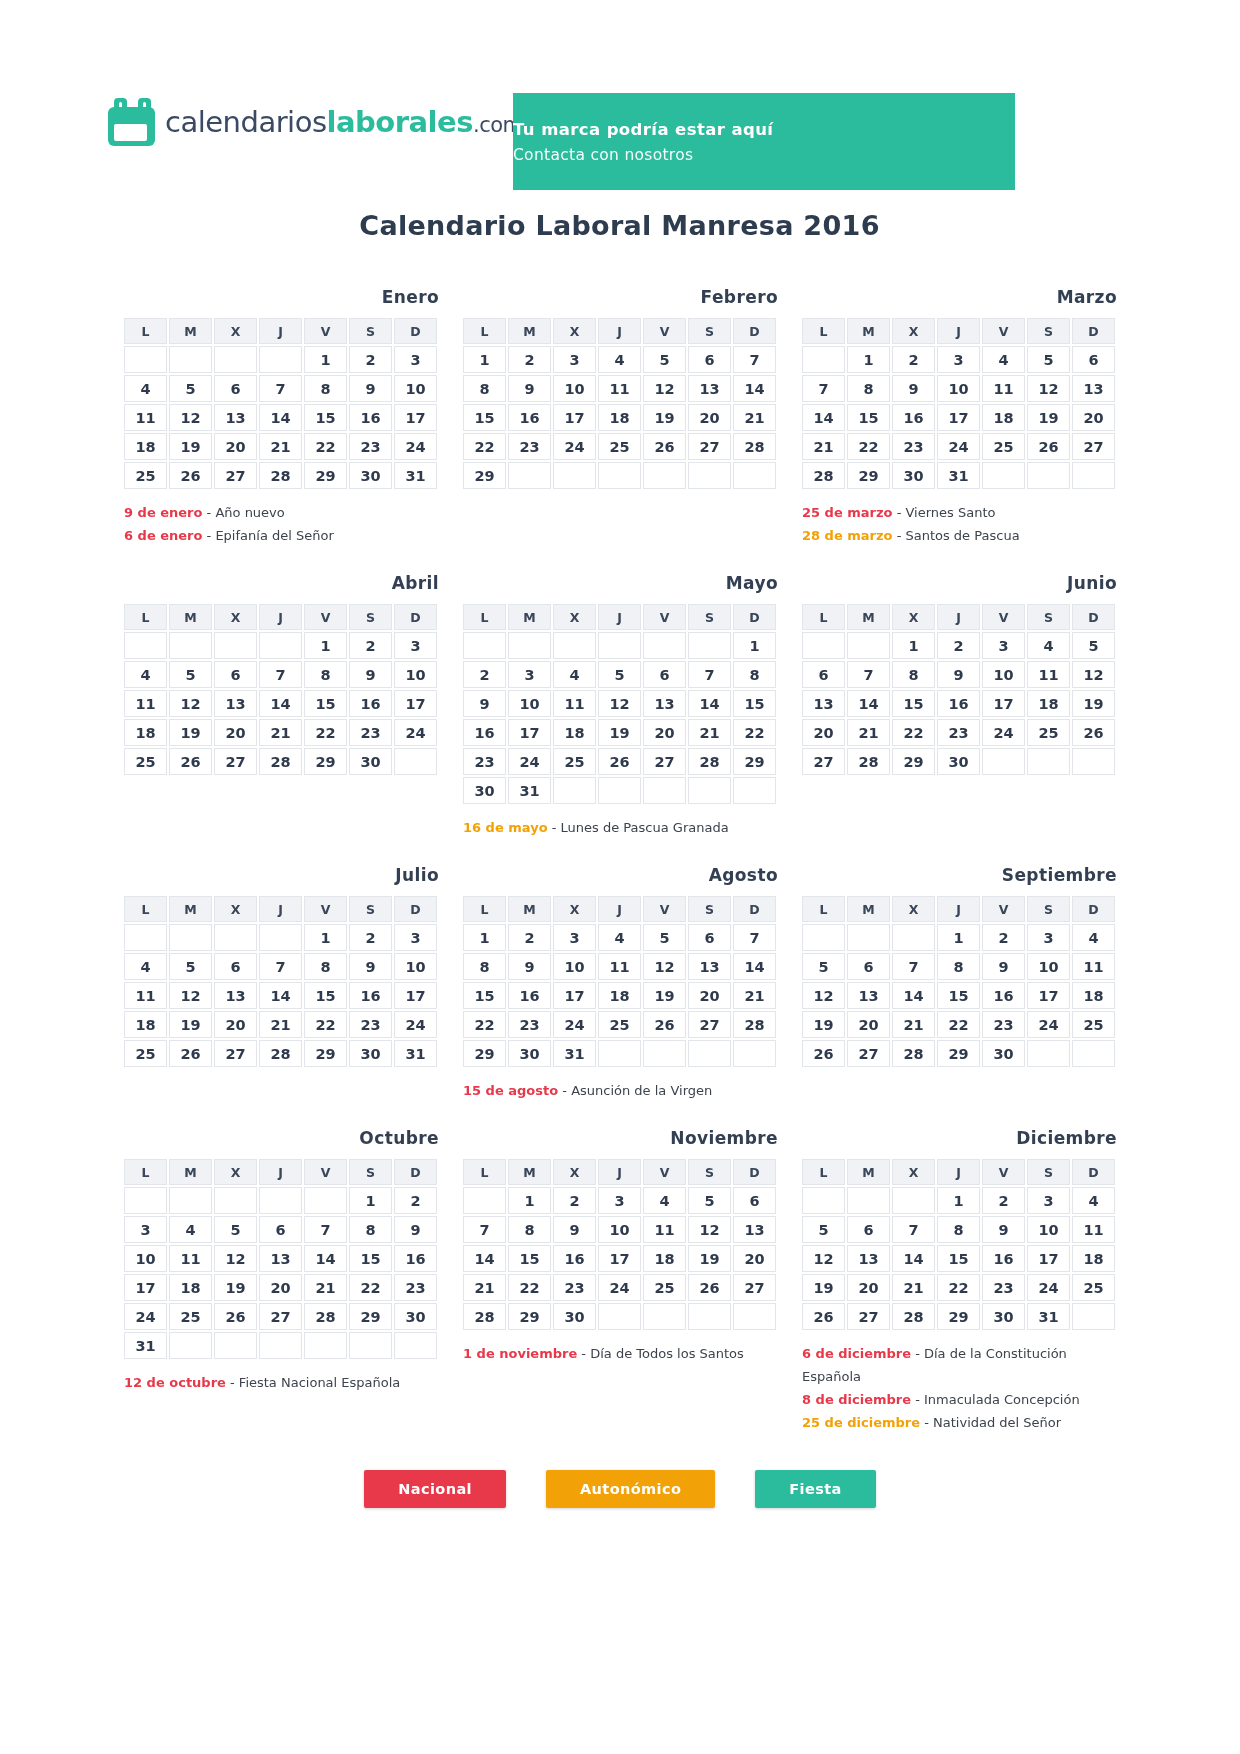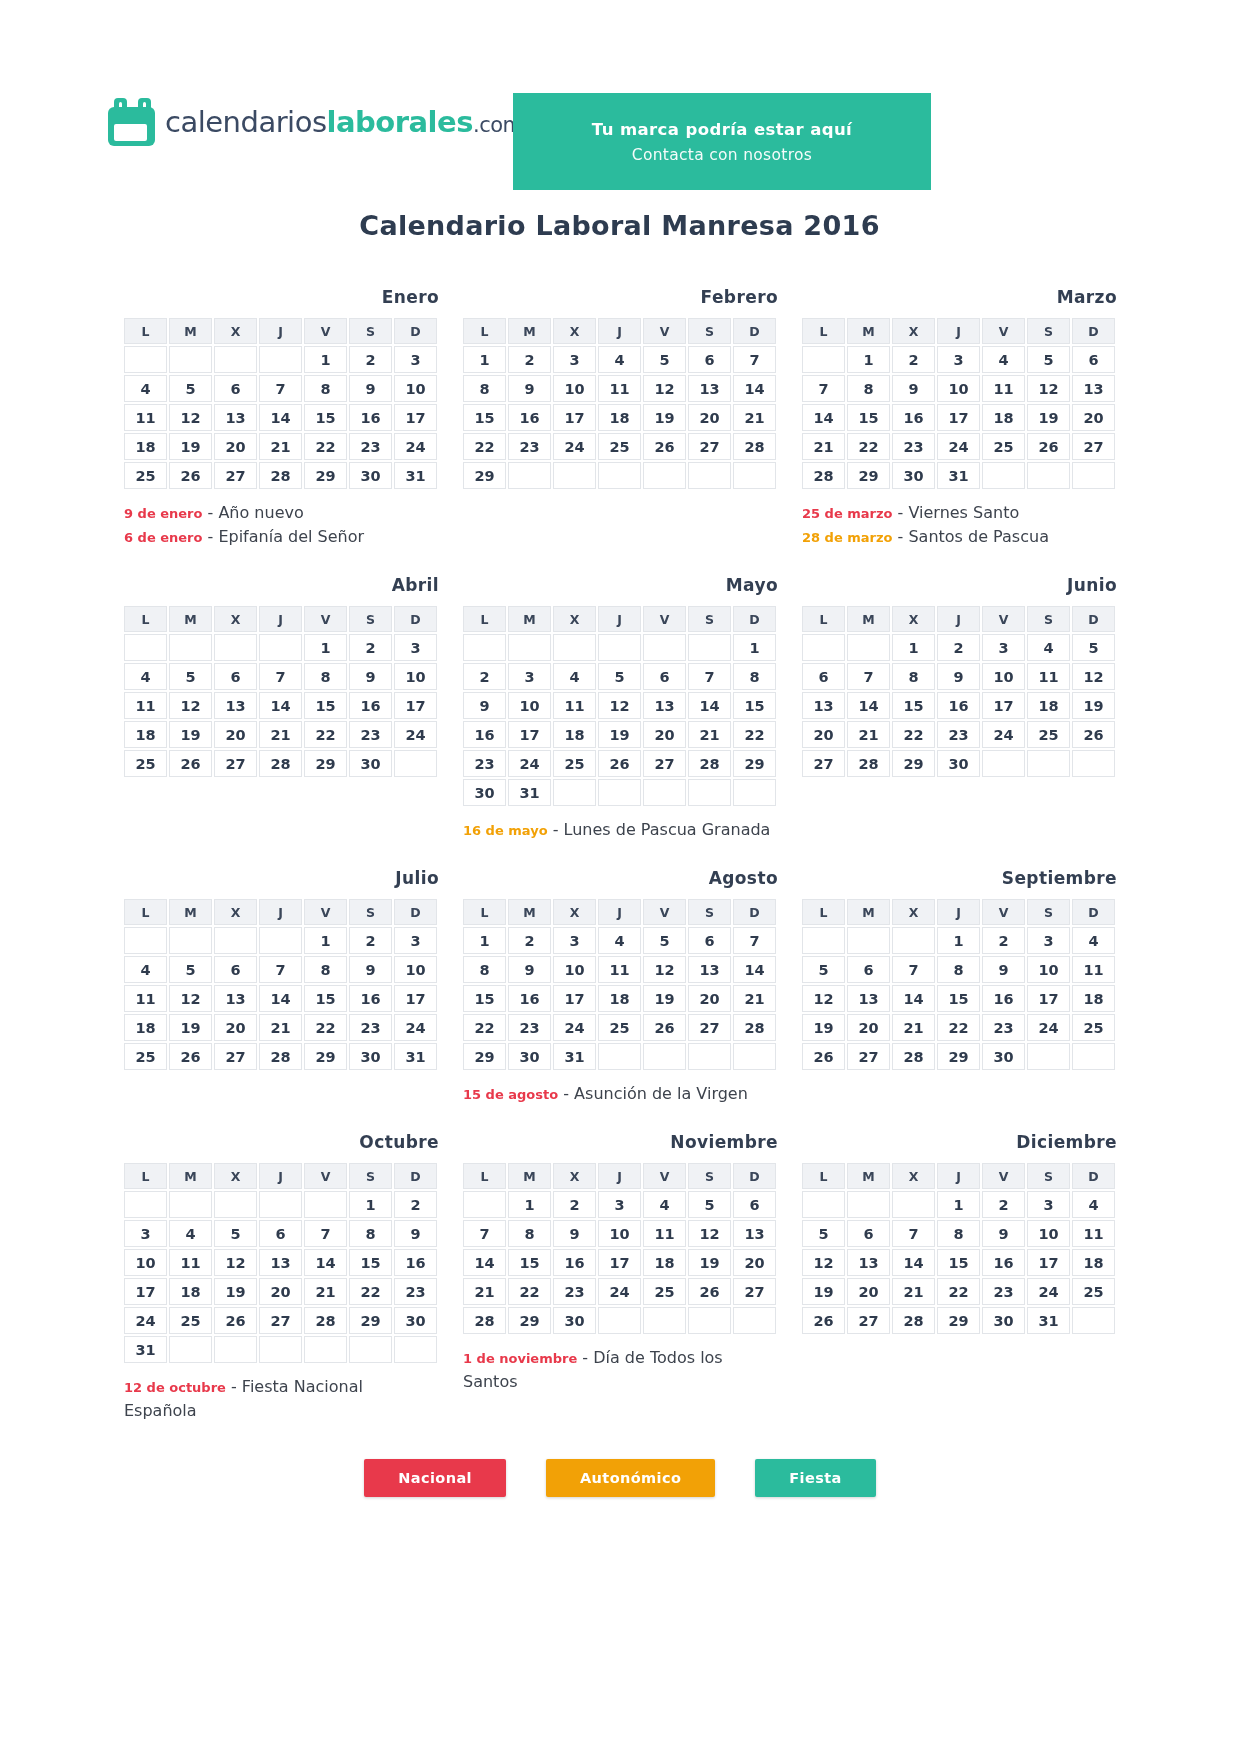--- a/index.html
+++ b/index.html
@@ -15,22 +15,22 @@
   .logo-icon { position:relative; width:48px; height:48px; }
   .logo-icon .cal-body { position:absolute; left:0; top:9px; width:47px; height:39px; background:var(--teal); border-radius:6px; }
   .logo-icon .tab { position:absolute; top:0; width:13px; height:19px; background:var(--teal); border-radius:4px 4px 0 0; }
   .logo-icon .tab.t1 { left:6px; } .logo-icon .tab.t2 { left:30px; }
   .logo-icon .tab::after { content:""; position:absolute; left:5px; top:4px; width:3px; height:9px; background:#fff; border-radius:2px; }
   .logo-icon .page-rect { position:absolute; left:6px; top:26px; width:33px; height:17px; background:#fff; border-radius:2px; }
   .logo-text { font-size:29px; color:#3b4a63; letter-spacing:-0.5px; }
   .logo-text .bold-teal { color:var(--teal); font-weight:700; }
   .logo-text .com { font-size:21px; color:#3b4a63; }
   .ad-banner {
-    position:absolute; left:513px; top:93px; width:418px; height:97px;
-    background:var(--teal); display:flex; flex-direction:column; align-items:center; justify-content:center;
+    position:absolute; left:513px; top:93px; width:502px; height:97px;
+    background:var(--teal); display:flex; flex-direction:column; align-items:flex-start; justify-content:center;
     gap:7px; cursor:pointer;
   }
   .ad-line1 { color:#fff; font-weight:700; font-size:16.5px; letter-spacing:0.4px; }
   .ad-line2 { color:rgba(255,255,255,0.95); font-size:15.5px; letter-spacing:0.3px; }
   
   h1 {
     margin:20px 123px 0 122px; text-align:center;
     font-size:27px; font-weight:700; color:#2e3c50; letter-spacing:0.3px;
   }
   
@@ -52,21 +52,21 @@
   }
   td.sat { background:var(--saturday_bg); }
   td.sun { background:var(--sunday_bg); }
   td.nacional { background:var(--nacional); border-color:var(--nacional); color:#fff; }
   td.autonomico { background:var(--autonomico); border-color:var(--autonomico); color:#fff; }
   .footnotes { margin-top:10px; padding-left:2px; }
   .footnotes p { font-size:13px; line-height:23px; }
   .fn-date { font-weight:700; }
   .fn-date.nacional { color:var(--nacional); }
   .fn-date.autonomico { color:var(--autonomico); }
-  .fn-desc { color:#3d434d; font-size:16px; font-weight:400; }
+  .fn-desc { color:#3d434d; font-size:13px; font-weight:400; }
   
   .legend { display:flex; justify-content:center; gap:40px; margin-top:10px; }
   .legend button {
     border:none; color:#fff; font-weight:700; font-size:14.5px;
     font-family:inherit; padding:11px 34px; border-radius:2px; cursor:pointer;
     letter-spacing:0.4px; box-shadow:0 1px 3px rgba(0,0,0,0.18);
   }
   .legend button.nacional { background:var(--nacional); }
   .legend button.autonomico { background:var(--autonomico); }
   .legend button.local { background:var(--local); }
@@ -895,20 +895,25 @@
             <td>26</td>
             <td>27</td>
             <td>28</td>
             <td>29</td>
             <td>30</td>
             <td class="sat">31</td>
             <td></td>
           </tr>
         </tbody>
     </table>
+    <div class="footnotes">
+        <p><span class="fn-date nacional">6 de diciembre</span><span class="fn-desc"> - Día de la Constitución Española</span></p>
+        <p><span class="fn-date nacional">8 de diciembre</span><span class="fn-desc"> - Inmaculada Concepción</span></p>
+        <p><span class="fn-date autonomico">25 de diciembre</span><span class="fn-desc"> - Natividad del Señor</span></p>
+      </div>
   </section>
 </div>
 
 <div class="legend" id="legend">
     <button class="nacional">Nacional</button>
     <button class="autonomico">Autonómico</button>
     <button class="local">Fiesta</button>
   </div>
 
 </body></html>

